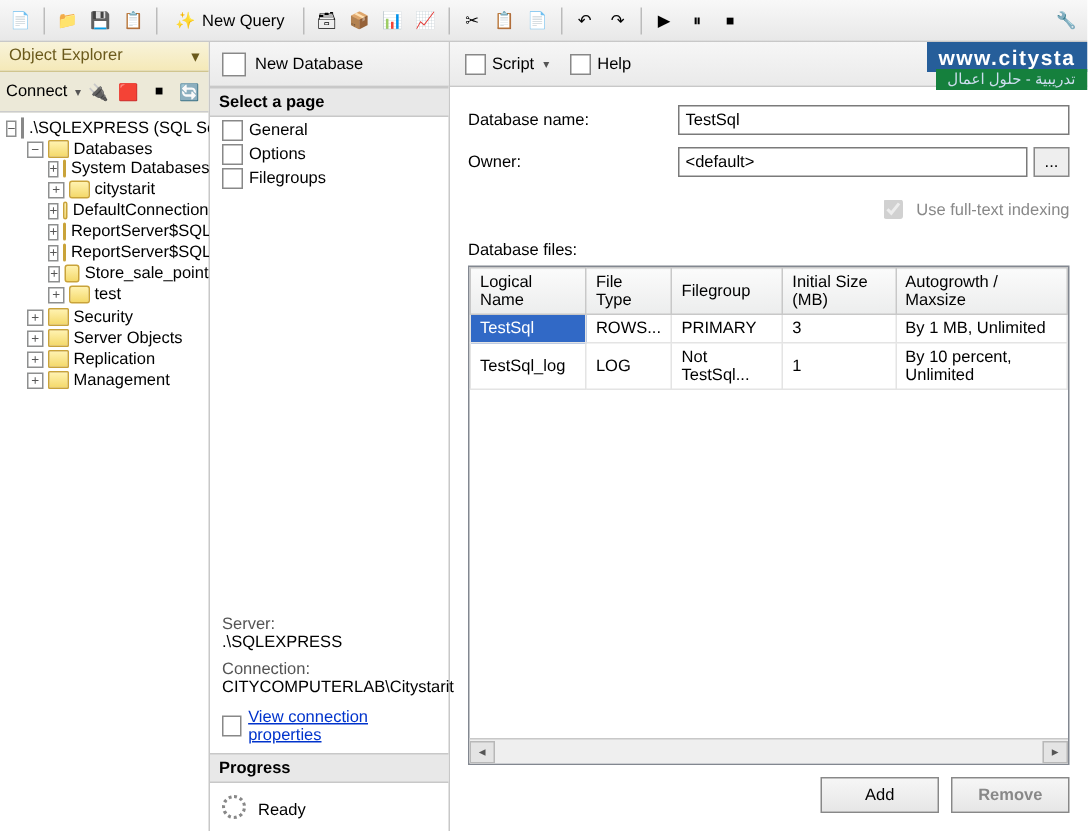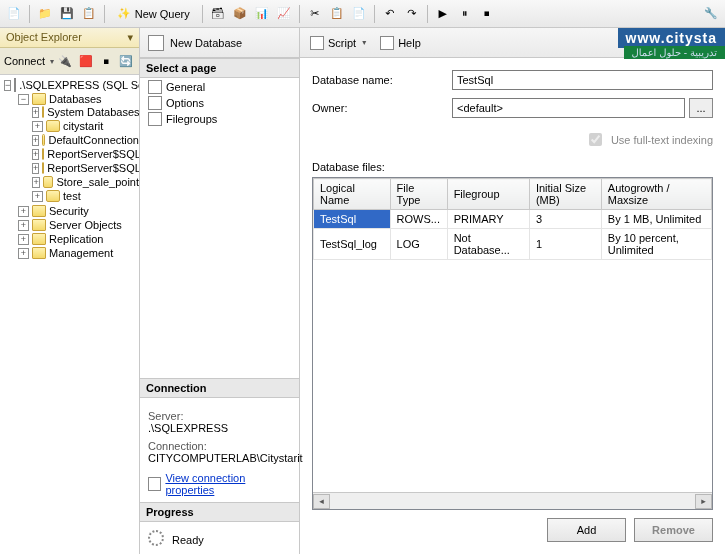--- a/index.html
+++ b/index.html
@@ -236,21 +236,20 @@
       <div class="page-item">
           <span class="page-icon"></span>
           <span>Options</span>
         </div>
       <div class="page-item">
           <span class="page-icon"></span>
           <span>Filegroups</span>
         </div>
     </div>
     <div class="flex-spacer"></div>
-    <div class="section-hdr">Connection</div>
     <div class="conn-box">
       <div class="conn-label">Server:</div>
       <div class="conn-value">.\SQLEXPRESS</div>
       <div class="conn-label">Connection:</div>
       <div class="conn-value">CITYCOMPUTERLAB\Citystarit</div>
       <div class="link">
         <span class="small-icon"></span>
         <span>View connection properties</span>
       </div>
     </div>
@@ -305,21 +304,21 @@
             <tr>
               <td class="sel">TestSql</td>
               <td>ROWS...</td>
               <td>PRIMARY</td>
               <td>3</td>
               <td>By 1 MB, Unlimited</td>
             </tr>
             <tr>
               <td>TestSql_log</td>
               <td>LOG</td>
-              <td>Not Database...</td>
+              <td>Not TestSql...</td>
               <td>1</td>
               <td>By 10 percent, Unlimited</td>
             </tr>
           </tbody>
         </table>
         <div class="scroll-h">
           <div class="sc-btn">◂</div>
           <div class="sc-track"></div>
           <div class="sc-btn">▸</div>
         </div>

